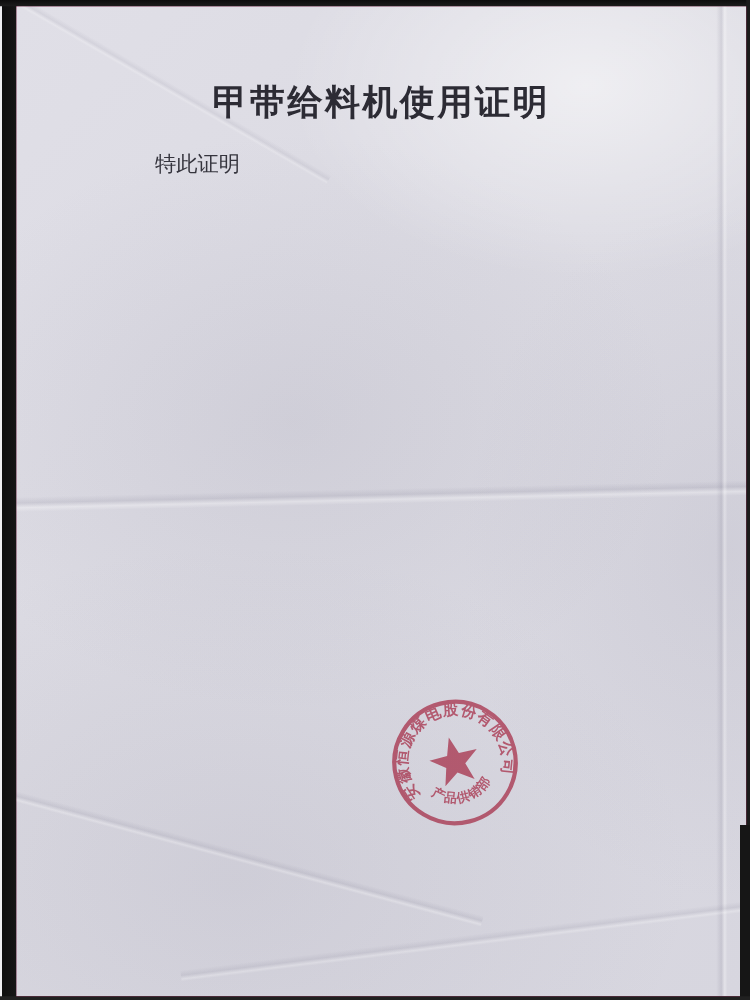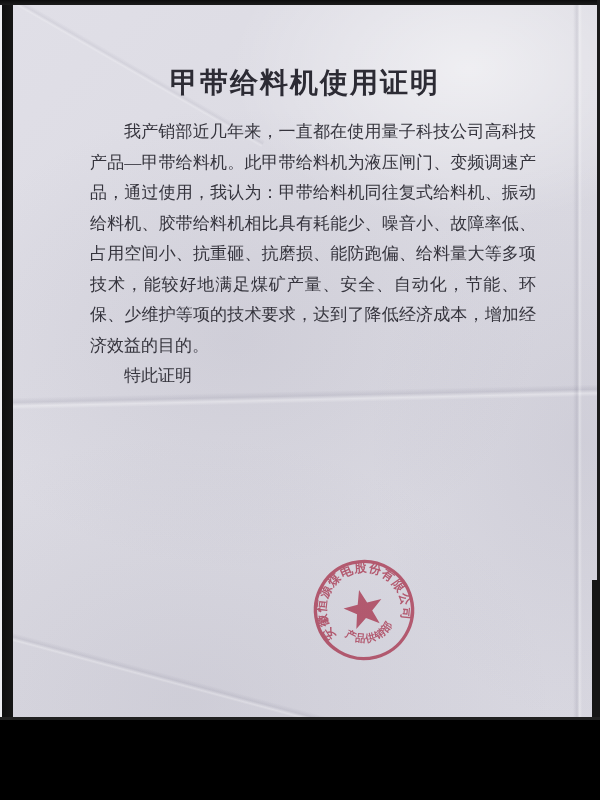--- a/index.html
+++ b/index.html
@@ -1,17 +1,17 @@
 <!DOCTYPE html>
 <html lang="zh"><head>
 <meta charset="utf-8">
 <style>
   html,body{margin:0;padding:0;background:#000;}
   .scan{
-    position:relative;width:600px;height:720px;overflow:hidden;
+    position:relative;width:600px;height:800px;overflow:hidden;
     background:#be185d;
     font-family:"Liberation Serif", serif;
   }
   .edge{position:absolute;}
   .edge-left{left:0;top:0;bottom:0;width:13px;
     background:linear-gradient(90deg,#ededf0 0,#ededf0 2px,#0e0e0e 2px,#161616 100%);}
   .edge-top{left:0;top:0;right:0;height:5px;background:linear-gradient(180deg,#0c0c0c,#1c1c1c);}
   .edge-right{right:0;top:0;bottom:0;width:3px;background:#1b1b1b;}
   .edge-right-low{right:0;bottom:0;width:8px;height:140px;background:#161616;}
   .edge-bottom{left:0;right:0;bottom:0;height:3px;background:#202020;}
@@ -69,21 +69,20 @@
   <div class="paper">
     <div class="crease crease-h"></div>
     <div class="crease crease-v"></div>
     <div class="crease crease-d1"></div>
     <div class="crease crease-d2"></div>
     <div class="crease crease-d3"></div>
 
     <h1 class="doc-title">甲带给料机使用证明</h1>
 
     <div class="doc-body">
-      <p>我产销部近几年来，一直都在使用量子科技公司高科技产品—甲带给料机。此甲带给料机为液压闸门、变频调速产品，通过使用，我认为：甲带给料机同往复式给料机、振动给料机、胶带给料机相比具有耗能少、噪音小、故障率低、占用空间小、抗重砸、抗磨损、能防跑偏、给料量大等多项技术，能较好地满足煤矿产量、安全、自动化，节能、环保、少维护等项的技术要求，达到了降低经济成本，增加经济效益的目的。</p>
       <p class="closing">特此证明</p>
     </div>
 
 
     <svg class="seal" viewBox="0 0 120 120">
       <circle cx="60" cy="60" r="52" fill="none" stroke="#d0566e" stroke-width="3.6"></circle>
       <path id="sealTopArc" d="M24.5,80.5 A41,41 0 1 1 95.5,80.5" fill="none"></path>
       <path id="sealBottomArc" d="M26,60 A34,34 0 0 0 94,60" fill="none"></path>
       <path d="M60,38 L65.2,52.9 L80.9,53.2 L68.4,62.7 L72.9,77.8 L60,68.8 L47.1,77.8 L51.6,62.7 L39.1,53.2 L54.8,52.9 Z" fill="#d0566e"></path>
       <text font-size="13" letter-spacing="1.2" fill="#d0566e">

